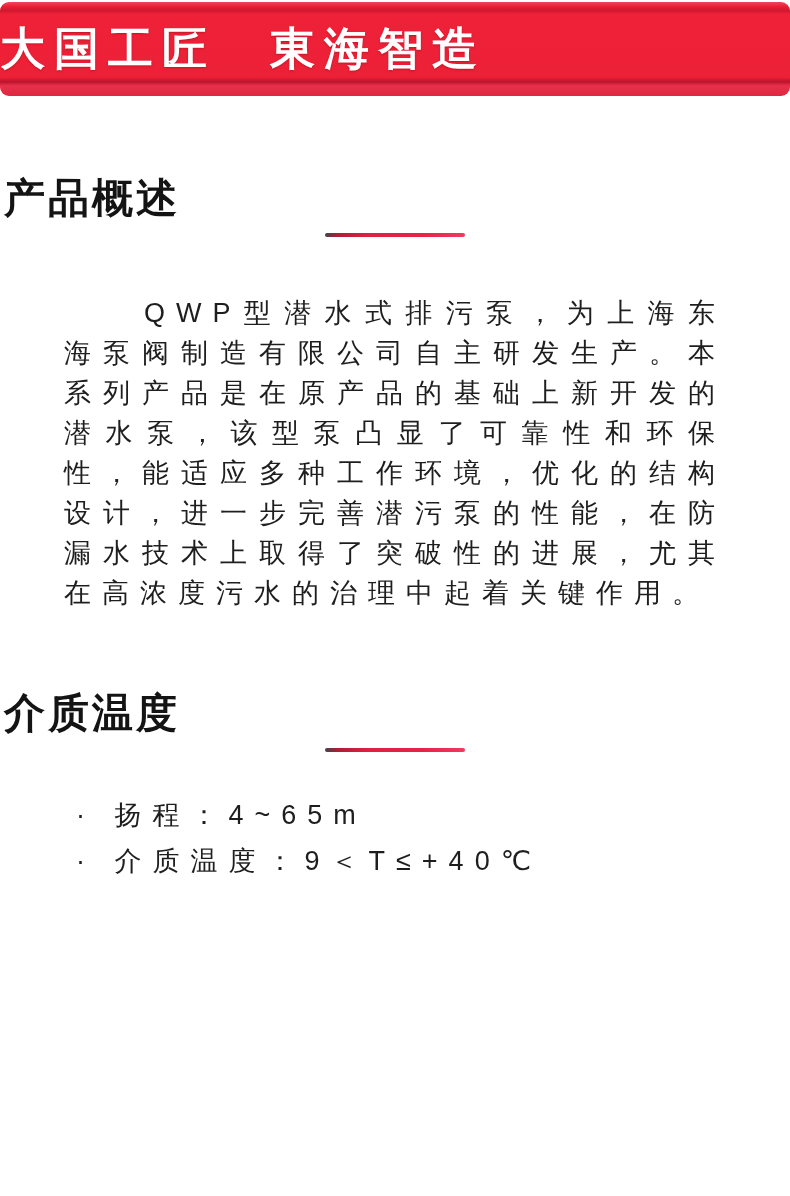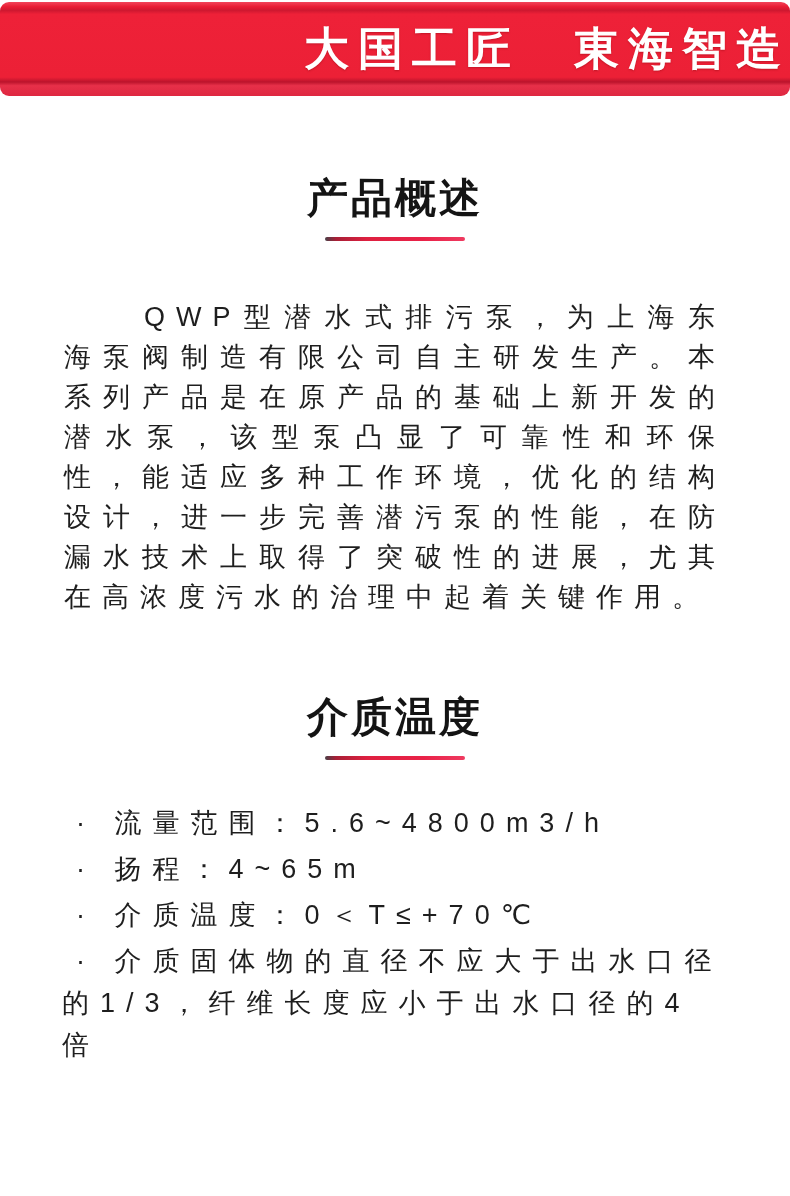--- a/index.html
+++ b/index.html
@@ -13,21 +13,21 @@
     overflow: hidden;
   }
 
   
   .banner {
     margin-top: 2px;
     height: 94px;
     border-radius: 9px;
     display: flex;
     align-items: center;
-    justify-content: flex-end;
+    justify-content: flex-start;
     background: linear-gradient(180deg,
       #f2455a 0%,
       #e91e35 5%,
       #cf1830 9%,
       #ee2138 13%,
       #ec2036 80%,
       #bb142c 85%,
       #e73049 89%,
       #de2740 100%);
   }
@@ -36,22 +36,22 @@
     color: #ffffff;
     font-size: 45px;
     font-weight: 700;
     letter-spacing: 9px;
     text-shadow: 0 1px 2px rgba(120, 0, 10, 0.35);
     white-space: nowrap;
   }
 
   
   .sec-title {
-    margin: 16px;
-    text-align: center;
+    margin: 4px;
+    text-align: left;
     font-size: 41px;
     font-weight: 700;
     color: #141414;
     letter-spacing: 3px;
     line-height: 1.1;
   }
   .overview .sec-title  { margin-top: 80px; }
   .conditions .sec-title{ margin-top: 78px; }
   .underline {
     width: 140px;
@@ -105,20 +105,18 @@
     <h2 class="sec-title">产品概述</h2>
     <div class="underline"></div>
     <p class="body-para">QWP型潜水式排污泵，为上海东海泵阀制造有限公司自主研发生产。本系列产品是在原产品的基础上新开发的潜水泵，该型泵凸显了可靠性和环保性，能适应多种工作环境，优化的结构设计，进一步完善潜污泵的性能，在防漏水技术上取得了突破性的进展，尤其在高浓度污水的治理中起着关键作用。</p>
   </section>
 
   <section class="conditions">
     <h2 class="sec-title">介质温度</h2>
     <div class="underline"></div>
 
     <div class="bullets">
-      <p class="bullet"><span class="marker">·</span> <span>流量范围：5.6~4800m3/h</span></p>
       <p class="bullet"><span class="marker">·</span> <span>扬程：4~65m</span></p>
-      <p class="bullet"><span class="marker">·</span> <span>介质温度：0＜T≤+70℃</span></p>
-      <p class="bullet"><span class="marker">·</span> <span>介质固体物的直径不应大于出水口径的1/3，纤维长度应小于出水口径的4倍</span></p>
+      <p class="bullet"><span class="marker">·</span> <span>介质温度：9＜T≤+40℃</span></p>
     </div>
   </section>
 
 </div>
 
 </body></html>

